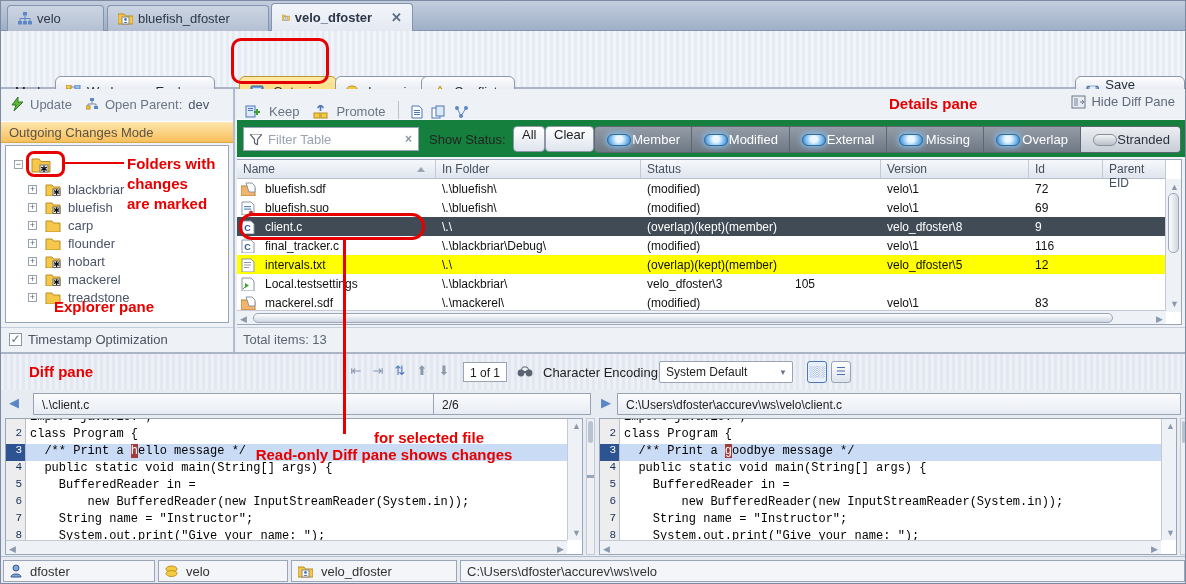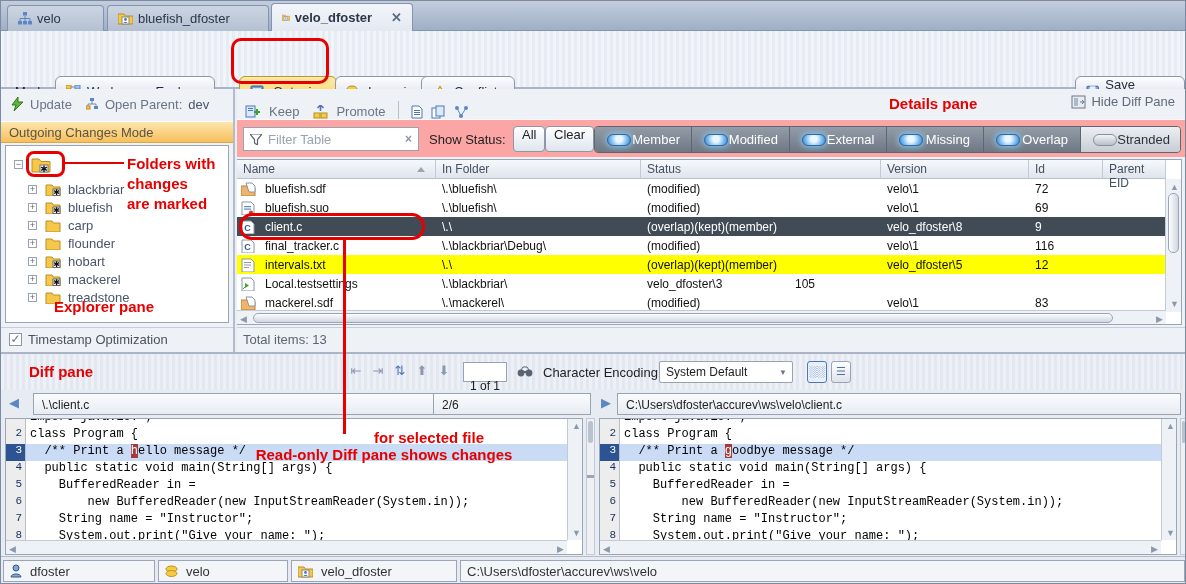--- a/index.html
+++ b/index.html
@@ -35,21 +35,21 @@
   .trow { position:absolute; display:flex; align-items:center; gap:4px; height:18px; color:#4a5568; font-size:13px; }
   .expander { width:9px; height:9px; border:1px solid #98a2b0; background:#fff; font-size:9px; line-height:7px; text-align:center; color:#5a6472; }
   #timestamp-row { position:absolute; left:0; top:238px; width:100%; height:24px; display:flex; align-items:center; gap:6px; padding-left:8px; color:#4a5260; font-size:13px; border-top:1px solid #c6cedb; }
   .cbx { width:13px; height:13px; border:1px solid #8a95a5; background:#fff; color:#6d7886; font-size:12px; line-height:11px; text-align:center; }
 
   
   #rightpane { position:absolute; left:236px; top:88px; width:950px; height:263px; background:#eef1f6; }
   .dtool { position:absolute; left:0; top:0; width:100%; height:30px; display:flex; align-items:flex-end; gap:8px; padding-left:8px; color:#6a7585; font-size:13px; }
   .vsep { width:1px; height:18px; background:#b7c0cd; margin:0 4px; }
   #hide-diff { position:absolute; right:12px; top:5px; display:flex; gap:5px; align-items:center; color:#5f6b7a; font-size:13px; }
-  #filter-row { position:absolute; left:0; top:30px; width:100%; height:38px; background:#fca5a5; border-top:1px solid #f5f7fa; display:flex; align-items:center; }
+  #filter-row { position:absolute; left:0; top:30px; width:100%; height:38px; background:#15803d; border-top:1px solid #f5f7fa; display:flex; align-items:center; }
   #filterbox { position:absolute; left:6px; top:7px; width:176px; height:24px; background:#fff; border:1px solid #98a3b3; display:flex; align-items:center; gap:6px; padding:0 6px; }
   #filterbox .ghost { color:#9aa3af; font-size:13px; flex:1; }
   #filterbox .fx { color:#8b95a2; font-weight:bold; }
   .lbl-show { position:absolute; left:192px; top:12px; font-size:13px; color:#222; }
   .sbtn { position:absolute; top:6px; height:26px; padding:0 8px; background:linear-gradient(#fff,#dfe5ee); border:1px solid #8d97a8; border-radius:4px; font-size:13px; }
   #toggle-group { position:absolute; left:357px; top:6px; width:587px; height:27px; display:flex; border-radius:4px; overflow:hidden; border:1px solid #5d6772; }
   .pill { flex:1; display:flex; align-items:center; background:linear-gradient(#939ca7,#6e7884); border-right:1px solid #5d6772; }
   .pill:last-child { border-right:none; }
   .pill .led { width:24px; height:12px; border-radius:7px; margin-left:12px;
     background:radial-gradient(circle at 50% 40%, #eaf7ff 0 25%, #6db3ec 70%, #3f85c4); border:1px solid #2f6ba3; box-shadow:0 0 6px 1px #86c6f5; }
@@ -70,21 +70,21 @@
   #vscroll { position:absolute; right:0; top:19px; width:16px; height:133px; background:#eef1f5; border-left:1px solid #c3cad6; }
   #hscroll { position:absolute; left:0; bottom:0; width:929px; height:14px; background:#eef1f5; border-top:1px solid #c3cad6; }
   .thumb-h { position:absolute; left:16px; top:2px; width:860px; height:10px; background:linear-gradient(#fdfdfe,#cfd7e2); border:1px solid #9aa5b8; border-radius:5px; }
   .sarrow { color:#8a99ad; font-size:9px; position:absolute; }
   #totals { position:absolute; left:0; top:238px; width:100%; height:25px; border-top:1px solid #c6cedb; color:#5a6472; font-size:13px; padding:4px 0 0 6px; background:#eef1f6; }
 
   
   #diffsec { position:absolute; left:0; top:351px; width:100%; height:204px; background:#e7ebf2; border-top:2px solid #aab4c6; }
   #diff-toolbar { position:absolute; left:0; top:0; width:100%; height:36px; background:repeating-linear-gradient(90deg,#edf0f6 0 3px,#e3e8f0 3px 6px); }
   .nav-ic { position:absolute; top:9px; width:16px; height:16px; text-align:center; font-size:13px; color:#8a99ad; }
-  #pos-box { position:absolute; left:462px; top:8px; width:44px; height:20px; background:#fff; border:1px solid #98a3b3; text-align:center; font-size:12px; padding-top:16px; }
+  #pos-box { position:absolute; left:462px; top:8px; width:44px; height:20px; background:#fff; border:1px solid #98a3b3; text-align:center; font-size:12px; padding-top:3px; }
   .enc-label { position:absolute; left:542px; top:11px; font-size:13px; color:#222; }
   #enc-select { position:absolute; left:658px; top:7px; width:134px; height:22px; background:#fff; border:1px solid #98a3b3; border-radius:2px; font-size:12px; padding:3px 0 0 6px; }
   #enc-select .arr { position:absolute; right:5px; top:6px; font-size:8px; color:#6a7585; }
   .viewbtn { position:absolute; top:7px; width:20px; height:22px; border:1px solid #98a3b3; border-radius:3px; background:linear-gradient(#fff,#dde3ec); text-align:center; font-size:11px; color:#4d6fa8; padding-top:3px; }
   .viewbtn.on { border-color:#4d76b8; background:#e8f0fb; }
   .fhdr { position:absolute; top:39px; height:22px; background:linear-gradient(#fafbfd,#e8ecf3); border:1px solid #98a3b3; font-size:12px; color:#222; padding:4px 0 0 8px; white-space:nowrap; overflow:hidden; }
   .dir-arrow { position:absolute; top:41px; font-size:13px; color:#5b87c5; }
   .codepane { position:absolute; top:64px; height:137px; background:#fff; border:1px solid #9aa5b5; overflow:hidden; }
   .codelines { position:absolute; left:0; top:-9px; right:15px; }
   .cl { display:flex; height:17px; font-family:"Liberation Mono","DejaVu Sans Mono",monospace; font-size:12px; white-space:pre; }

